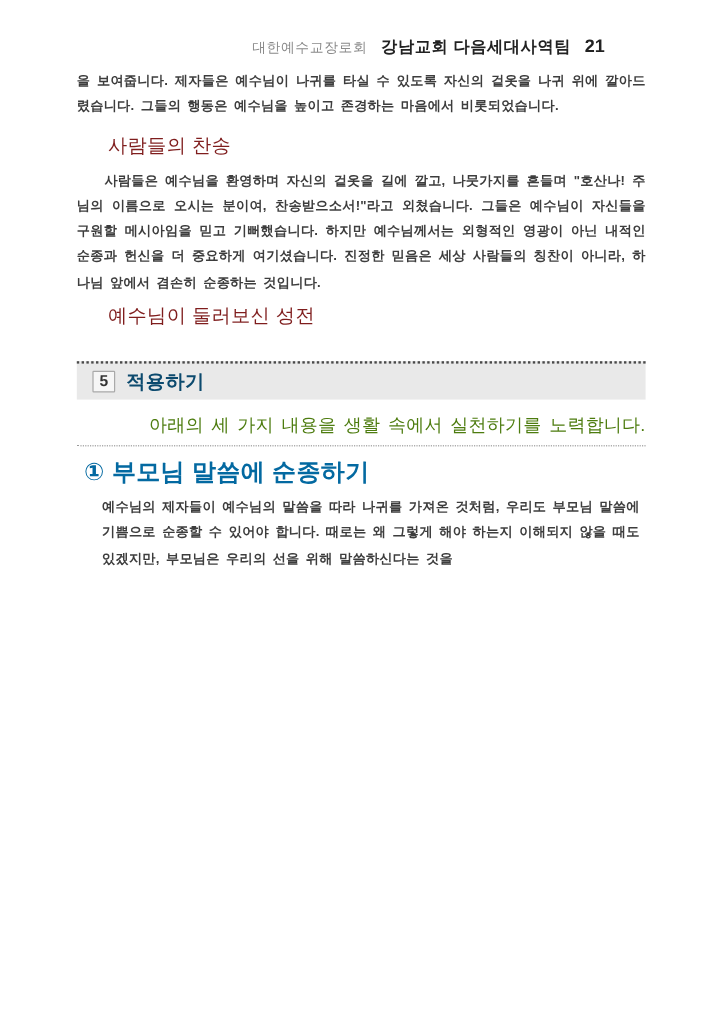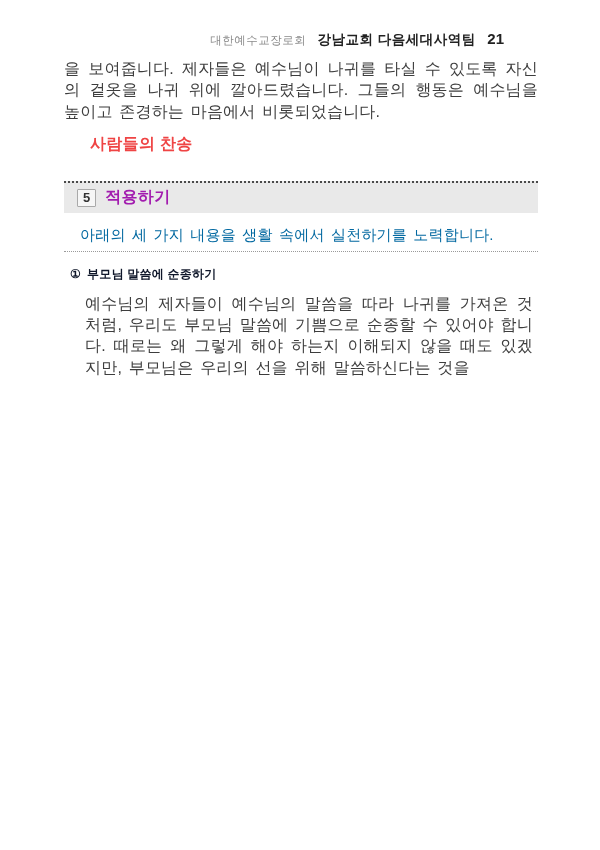--- a/index.html
+++ b/index.html
@@ -19,35 +19,36 @@
   }
   .hdr-org{font-size:11.5px;color:#8a8a8a;letter-spacing:0.5px;}
   .hdr-team{font-size:13.5px;font-weight:bold;color:#222;margin-left:7px;letter-spacing:0.5px;}
   .hdr-page{font-size:15px;font-weight:bold;color:#222;margin-left:7px;}
   .content{
     position:absolute;
     top:58px;left:64px;width:474px;
   }
   p.body{
     margin:0;
-    font-size:16px;
+    font-size:11px;
     line-height:21.3px;
     text-align:justify;
     text-indent:23px;
     color:#3d3d3d;
     letter-spacing:0.2px;
     word-spacing:2px;
+    font-weight:bold;
   }
   p.lead{text-indent:0;}
   h3.section-title{
     margin:13px 0 9px 26px;
     font-size:16px;
     line-height:18px;
-    font-weight:bold;
-    color:#ef4444;
+    font-weight:normal;
+    color:#7f1d1d;
     letter-spacing:0.3px;
   }
   h3.mt-sm{margin-top:8px;}
   .apply-bar{
     margin-top:28px;
     height:32px;
     background:#e9e9e9;
     border-top:2px dotted #4a4a4a;
     display:flex;
     align-items:center;
@@ -62,45 +63,45 @@
     font-size:13px;
     font-weight:bold;
     line-height:15px;
     padding:0 5px 1px 5px;
     border-radius:1px;
   }
   .apply-title{
     margin-left:9px;
     font-size:16px;
     font-weight:bold;
-    color:#a21caf;
+    color:#0c4a6e;
     letter-spacing:0.3px;
   }
   .apply-intro{
     margin:12px 0 0 0;
     padding-left:16px;
     font-size:15px;
     line-height:19px;
-    color:#0369a1;
+    color:#4d7c0f;
     letter-spacing:0.2px;
     word-spacing:2px;
+    text-align:right;
   }
   .dotted-divider{
     margin-top:7px;
     border-top:1px dotted #9a9a9a;
     height:0;
   }
   h3.item-title{
     margin:13px 0 10px 6px;
-    font-size:12px;
+    font-size:20px;
     line-height:18px;
     font-weight:bold;
-    color:#0f172a;
+    color:#0369a1;
     letter-spacing:0.3px;
-    font-family:Liberation Serif, serif;
   }
   .item-marker{margin-right:6px;font-weight:bold;}
   p.item-body{
     margin:0 5px 0 21px;
     text-indent:0;
   }
 </style>
 </head>
 <body>
 
@@ -110,21 +111,23 @@
     <span class="hdr-org">대한예수교장로회</span>
     <span class="hdr-team">강남교회 다음세대사역팀</span>
     <span class="hdr-page">21</span>
   </div>
 
   <div class="content">
 
     <p class="body lead">을 보여줍니다. 제자들은 예수님이 나귀를 타실 수 있도록 자신의 겉옷을 나귀 위에 깔아드렸습니다. 그들의 행동은 예수님을 높이고 존경하는 마음에서 비롯되었습니다.</p>
 
     <h3 class="section-title">사람들의 찬송</h3>
+    <p class="body">사람들은 예수님을 환영하며 자신의 겉옷을 길에 깔고, 나뭇가지를 흔들며 "호산나! 주님의 이름으로 오시는 분이여, 찬송받으소서!"라고 외쳤습니다. 그들은 예수님이 자신들을 구원할 메시아임을 믿고 기뻐했습니다. 하지만 예수님께서는 외형적인 영광이 아닌 내적인 순종과 헌신을 더 중요하게 여기셨습니다. 진정한 믿음은 세상 사람들의 칭찬이 아니라, 하나님 앞에서 겸손히 순종하는 것입니다.</p>
 
+    <h3 class="section-title mt-sm">예수님이 둘러보신 성전</h3>
 
 
     <div class="apply-bar">
       <span class="num-badge">5</span>
       <span class="apply-title">적용하기</span>
     </div>
 
     <p class="apply-intro">아래의 세 가지 내용을 생활 속에서 실천하기를 노력합니다.</p>
 
     <div class="dotted-divider"></div>

